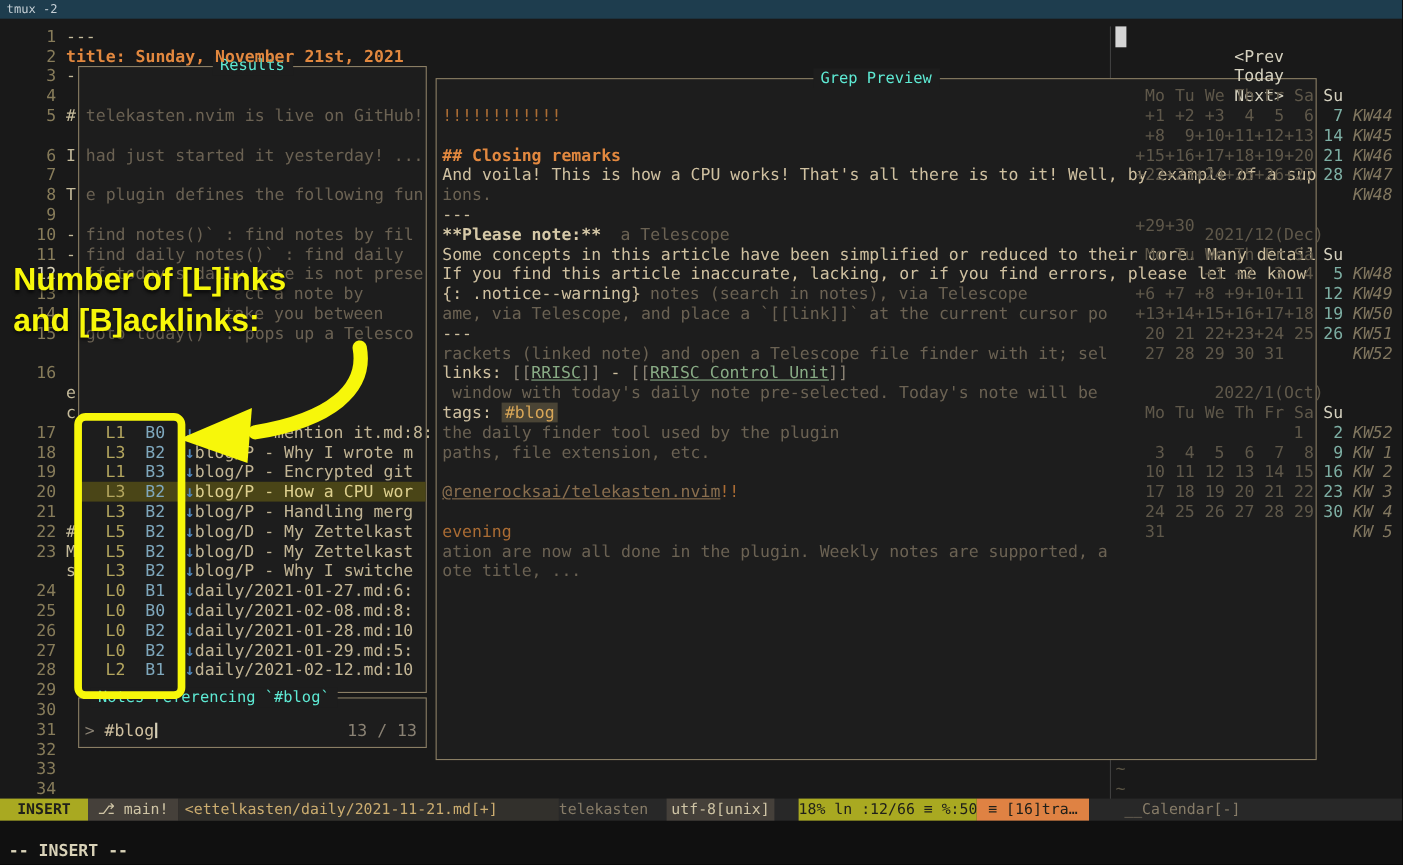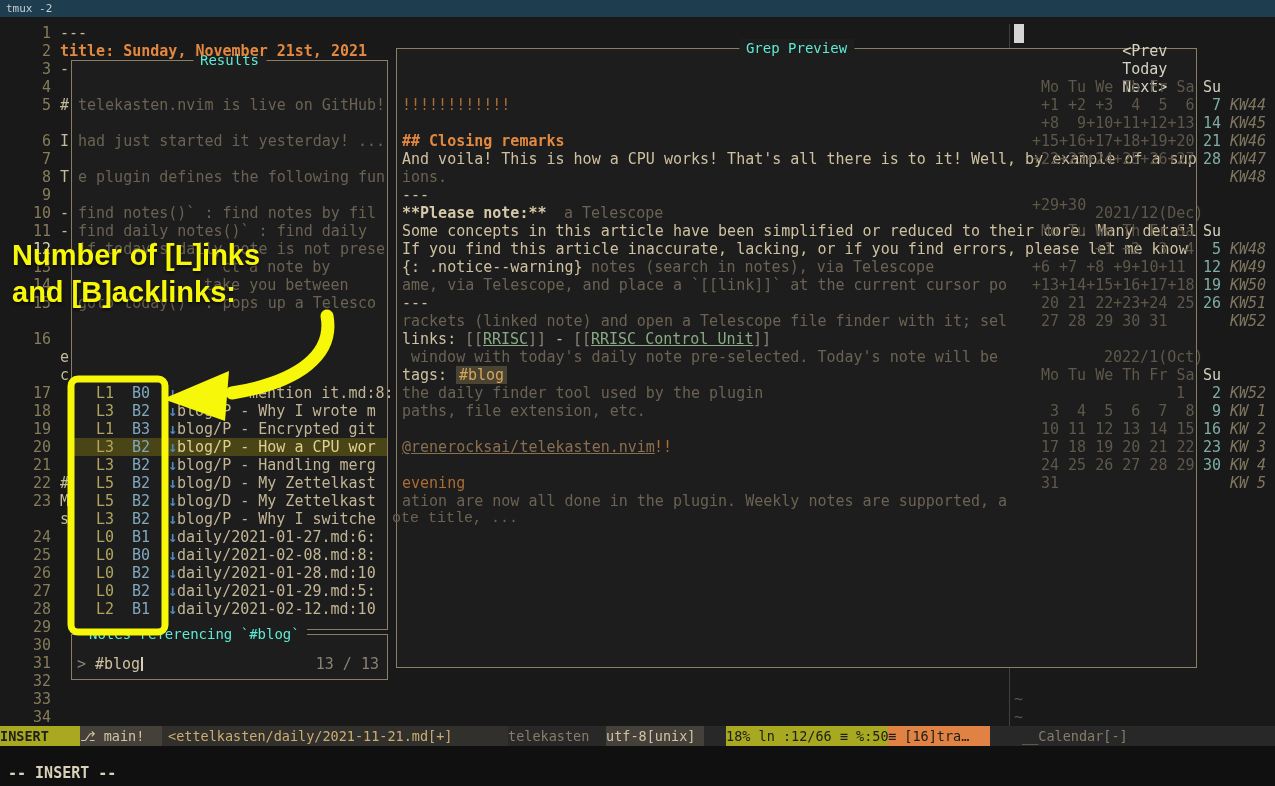--- a/index.html
+++ b/index.html
@@ -26,21 +26,21 @@
   .float{position:absolute;background:#1d1d1d;border:1px solid #8a7e64;z-index:2;box-sizing:border-box;}
   .float-title{position:absolute;top:-10px;background:#1d1d1d;color:#5eead4;padding:0 7px;z-index:5;
                font-size:14px;line-height:18px;white-space:pre;}
   .center-title{left:50%;transform:translateX(-50%);}
   .sel{position:absolute;background:#4a4517;z-index:3;}
   .nav{top:24px;left:1086px;color:#d6d2c0;z-index:4;}
   .nav span{margin-right:9px}
   .nav span:last-child{margin-right:0}
   .status{position:absolute;top:726px;left:0;width:1275px;height:20px;background:#282828;z-index:6;
           font-size:13.5px;line-height:20px;}
-  .chip{position:absolute;height:20px;white-space:pre;overflow:hidden;}
+  .chip{position:absolute;height:20px;text-align:center;white-space:pre;overflow:hidden;}
   .bottomband{position:absolute;top:746px;left:0;width:1275px;height:40px;background:#101010;z-index:1;}
   .cmdline{position:absolute;left:8px;top:764px;color:#d9d2b8;font-weight:bold;z-index:6;white-space:pre;}
   .annotation-text{position:absolute;font-family:"Liberation Sans",sans-serif;font-weight:bold;
                    font-size:29px;color:#f7f70a;z-index:9;text-shadow:0 2px 3px rgba(0,0,0,.65);white-space:pre;}
   .overlay{position:absolute;left:0;top:0;width:1275px;height:786px;z-index:8;pointer-events:none;}
   .prompt-cursor{position:absolute;left:69px;top:22px;width:2px;height:14px;background:#d6d0b8;z-index:5;}
 </style>
 </head>
 <body>
 
@@ -64,21 +64,21 @@
   </div>
 
   <div class="float" style="left:71px;top:634px;width:317px;height:46px;">
     <span class="float-title" style="left:10px;">Notes referencing `#blog`</span>
     <span class="fr gray" style="left:5px;top:20px;">&gt;</span>
     <span class="fr fg2" style="left:23px;top:20px;">#blog</span>
     <span class="prompt-cursor"></span>
     <span class="fr gray" style="right:8px;top:20px;">13 / 13</span>
   </div>
 
-  <div class="float" style="left:396px;top:48px;width:801px;height:620px;">
+  <div class="float" style="left:396px;top:71px;width:801px;height:620px;">
     <span class="float-title center-title">Grep Preview</span>
   </div>
 
   <div class="status">
     <span class="chip" style="left:0;width:80px;background:#a9a921;color:#20201a;font-weight:bold;">INSERT</span>
     <span class="chip" style="left:80px;width:82px;background:#45403a;color:#cfc4a5;">⎇ main!</span>
     <span class="chip" style="left:162px;width:340px;background:#32302c;color:#ccad70;text-align:left;padding-left:6px;">&lt;ettelkasten/daily/2021-11-21.md[+]</span>
     <span class="chip" style="left:508px;width:100px;color:#877c68;text-align:left;">telekasten</span>
     <span class="chip" style="left:606px;width:98px;background:#45403a;color:#cfc4a5;">utf-8[unix]</span>
     <span class="chip" style="left:726px;width:162px;background:#a9a921;color:#20201a;">18% ln :12/66 ≡ %:50</span>
@@ -232,21 +232,21 @@
     <span class="fr dim3" style="left: 753px; top: 330px;">]]</span>
     <span class="fr dim" style="left: 411px; top: 348px;">window with today's daily note pre-selected. Today's note will be</span>
     <span class="fr fg2" style="left: 402px; top: 366px;">tags: </span>
     <span class="fr tag" style="left: 456px; top: 366px;">#blog</span>
     <span class="fr dim" style="left: 402px; top: 384px;">the daily finder tool used by the plugin</span>
     <span class="fr dim" style="left: 402px; top: 402px;">paths, file extension, etc.</span>
     <span class="fr dimlink" style="left: 402px; top: 438px;">@renerocksai/telekasten.nvim</span>
     <span class="fr orangedim" style="left: 654px; top: 438px;">!!</span>
     <span class="fr orangedim" style="left: 402px; top: 474px;">evening</span>
     <span class="fr dim" style="left: 402px; top: 492px;">ation are now all done in the plugin. Weekly notes are supported, a</span>
-    <span class="fr dim" style="left: 392px; top: 510px; font-family: Liberation Mono, monospace;">ote title, ...</span>
+    <span class="fr dim" style="left: 402px; top: 510px;">ote title, ...</span>
     <span class="fr cal-dim" style="left: 1041px; top: 78px;">Mo Tu We Th Fr Sa</span>
     <span class="fr cal-su" style="left: 1203px; top: 78px;">Su</span>
     <span class="fr cal-dim" style="left: 1041px; top: 96px;">+1 +2 +3  4  5  6</span>
     <span class="fr cal-day" style="left: 1212px; top: 96px;">7</span>
     <span class="fr cal-kw" style="left: 1230px; top: 96px;">KW44</span>
     <span class="fr cal-dim" style="left: 1041px; top: 114px;">+8  9+10+11+12+13</span>
     <span class="fr cal-day" style="left: 1203px; top: 114px;">14</span>
     <span class="fr cal-kw" style="left: 1230px; top: 114px;">KW45</span>
     <span class="fr cal-dim" style="left: 1032px; top: 132px;">+15+16+17+18+19+20</span>
     <span class="fr cal-day" style="left: 1203px; top: 132px;">21</span>

